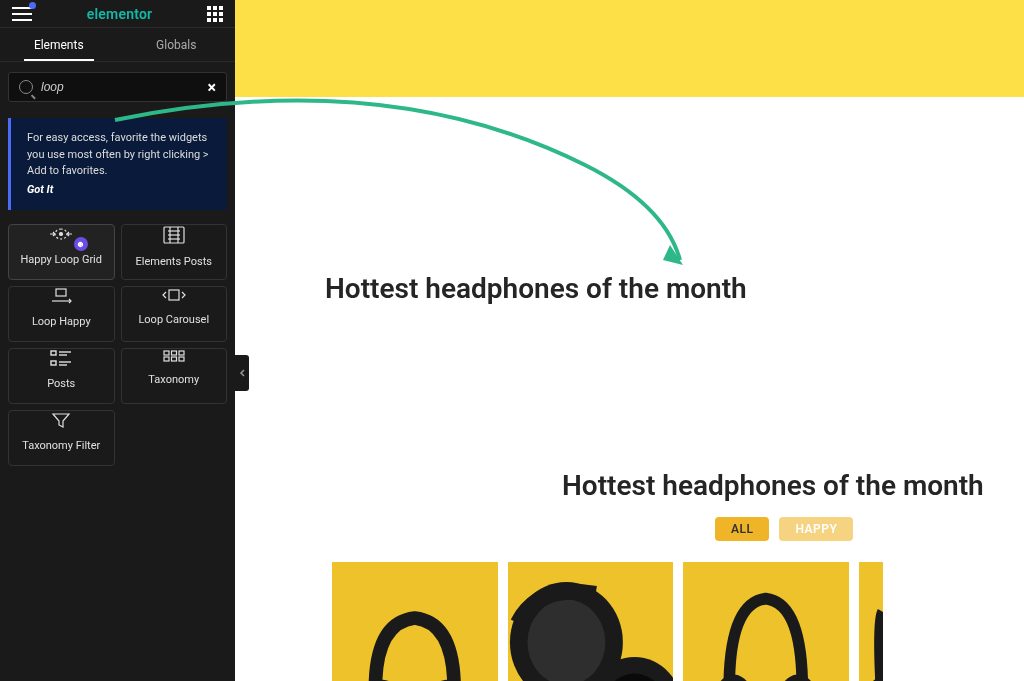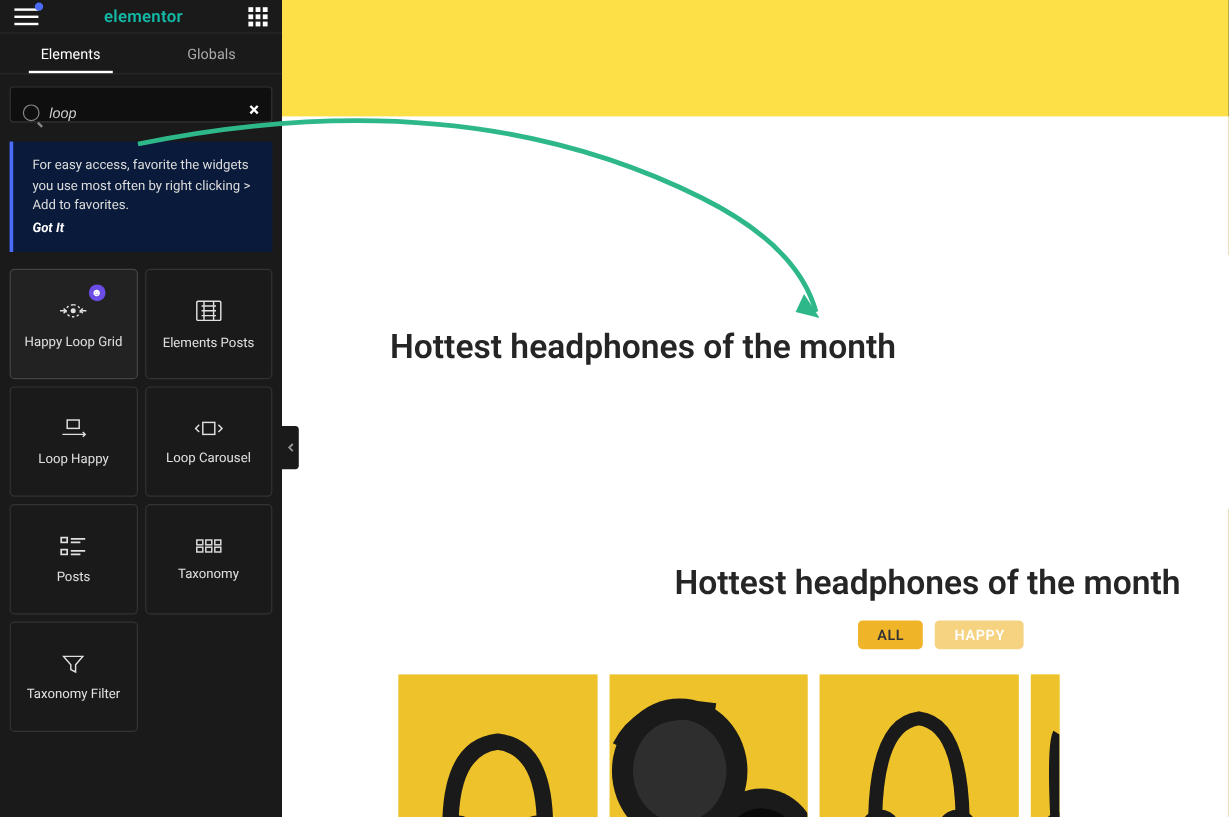--- a/index.html
+++ b/index.html
@@ -102,21 +102,21 @@
     }
     .search-wrap {
       padding: 10px 8px 8px;
     }
     .search-box {
       background: #0f0f0f;
       border: 1px solid #333;
       border-radius: 3px;
       height: 30px;
       display: flex;
-      align-items: flex-end;
+      align-items: center;
       padding: 0 10px;
     }
     .search-icon {
       width: 14px;
       height: 14px;
       border: 1.5px solid #888;
       border-radius: 50%;
       position: relative;
       margin-right: 8px;
     }
@@ -164,25 +164,24 @@
     }
     .widgets {
       padding: 6px 8px;
       display: grid;
       grid-template-columns: 1fr 1fr;
       gap: 6px;
     }
     .widget {
       border: 1px solid #333;
       border-radius: 4px;
-      height: 92px;
+      height: 56px;
       display: flex;
       flex-direction: column;
       align-items: center;
-      justify-content: center;
       cursor: grab;
       color: #ccc;
       position: relative;
     }
     .widget.selected {
       background: #222;
       border-color: #444;
     }
     .widget .widget-label {
       font-size: 11px;

